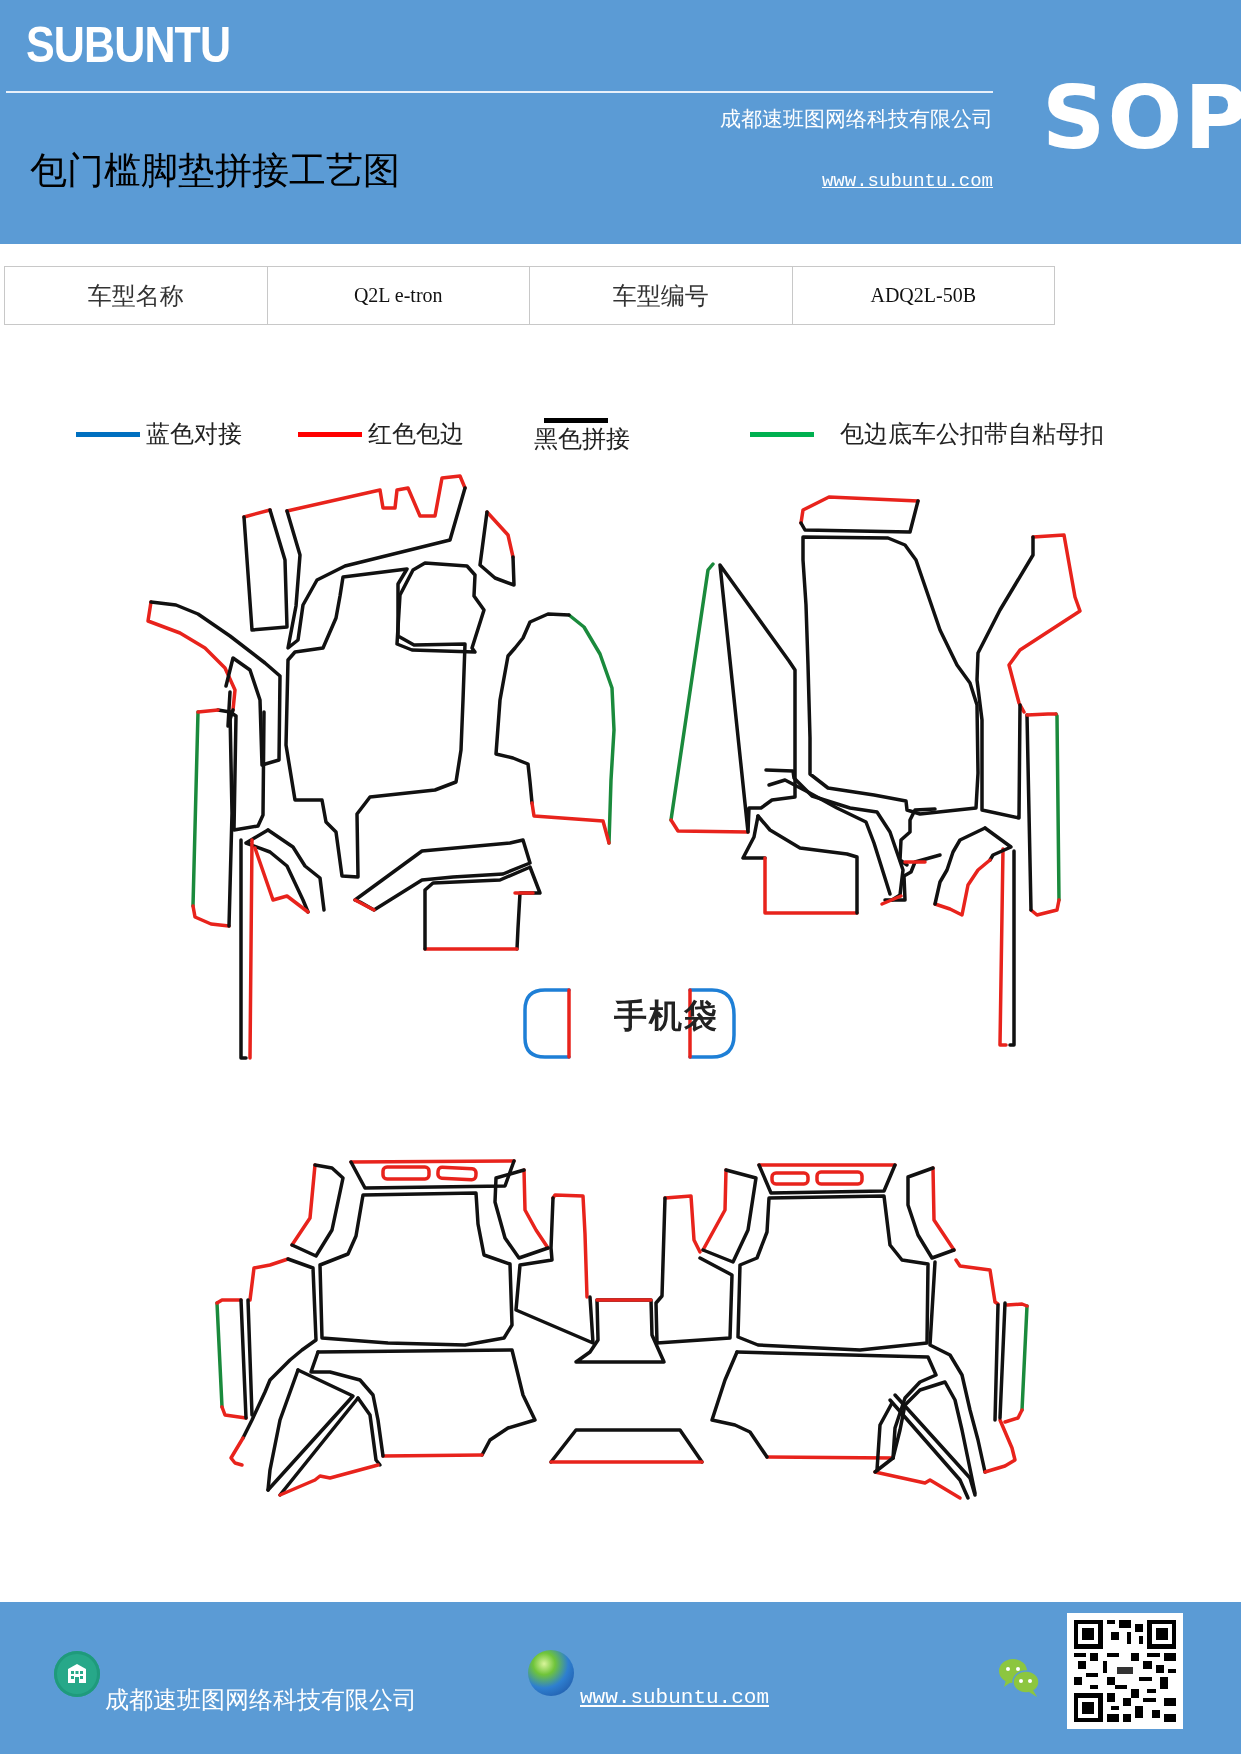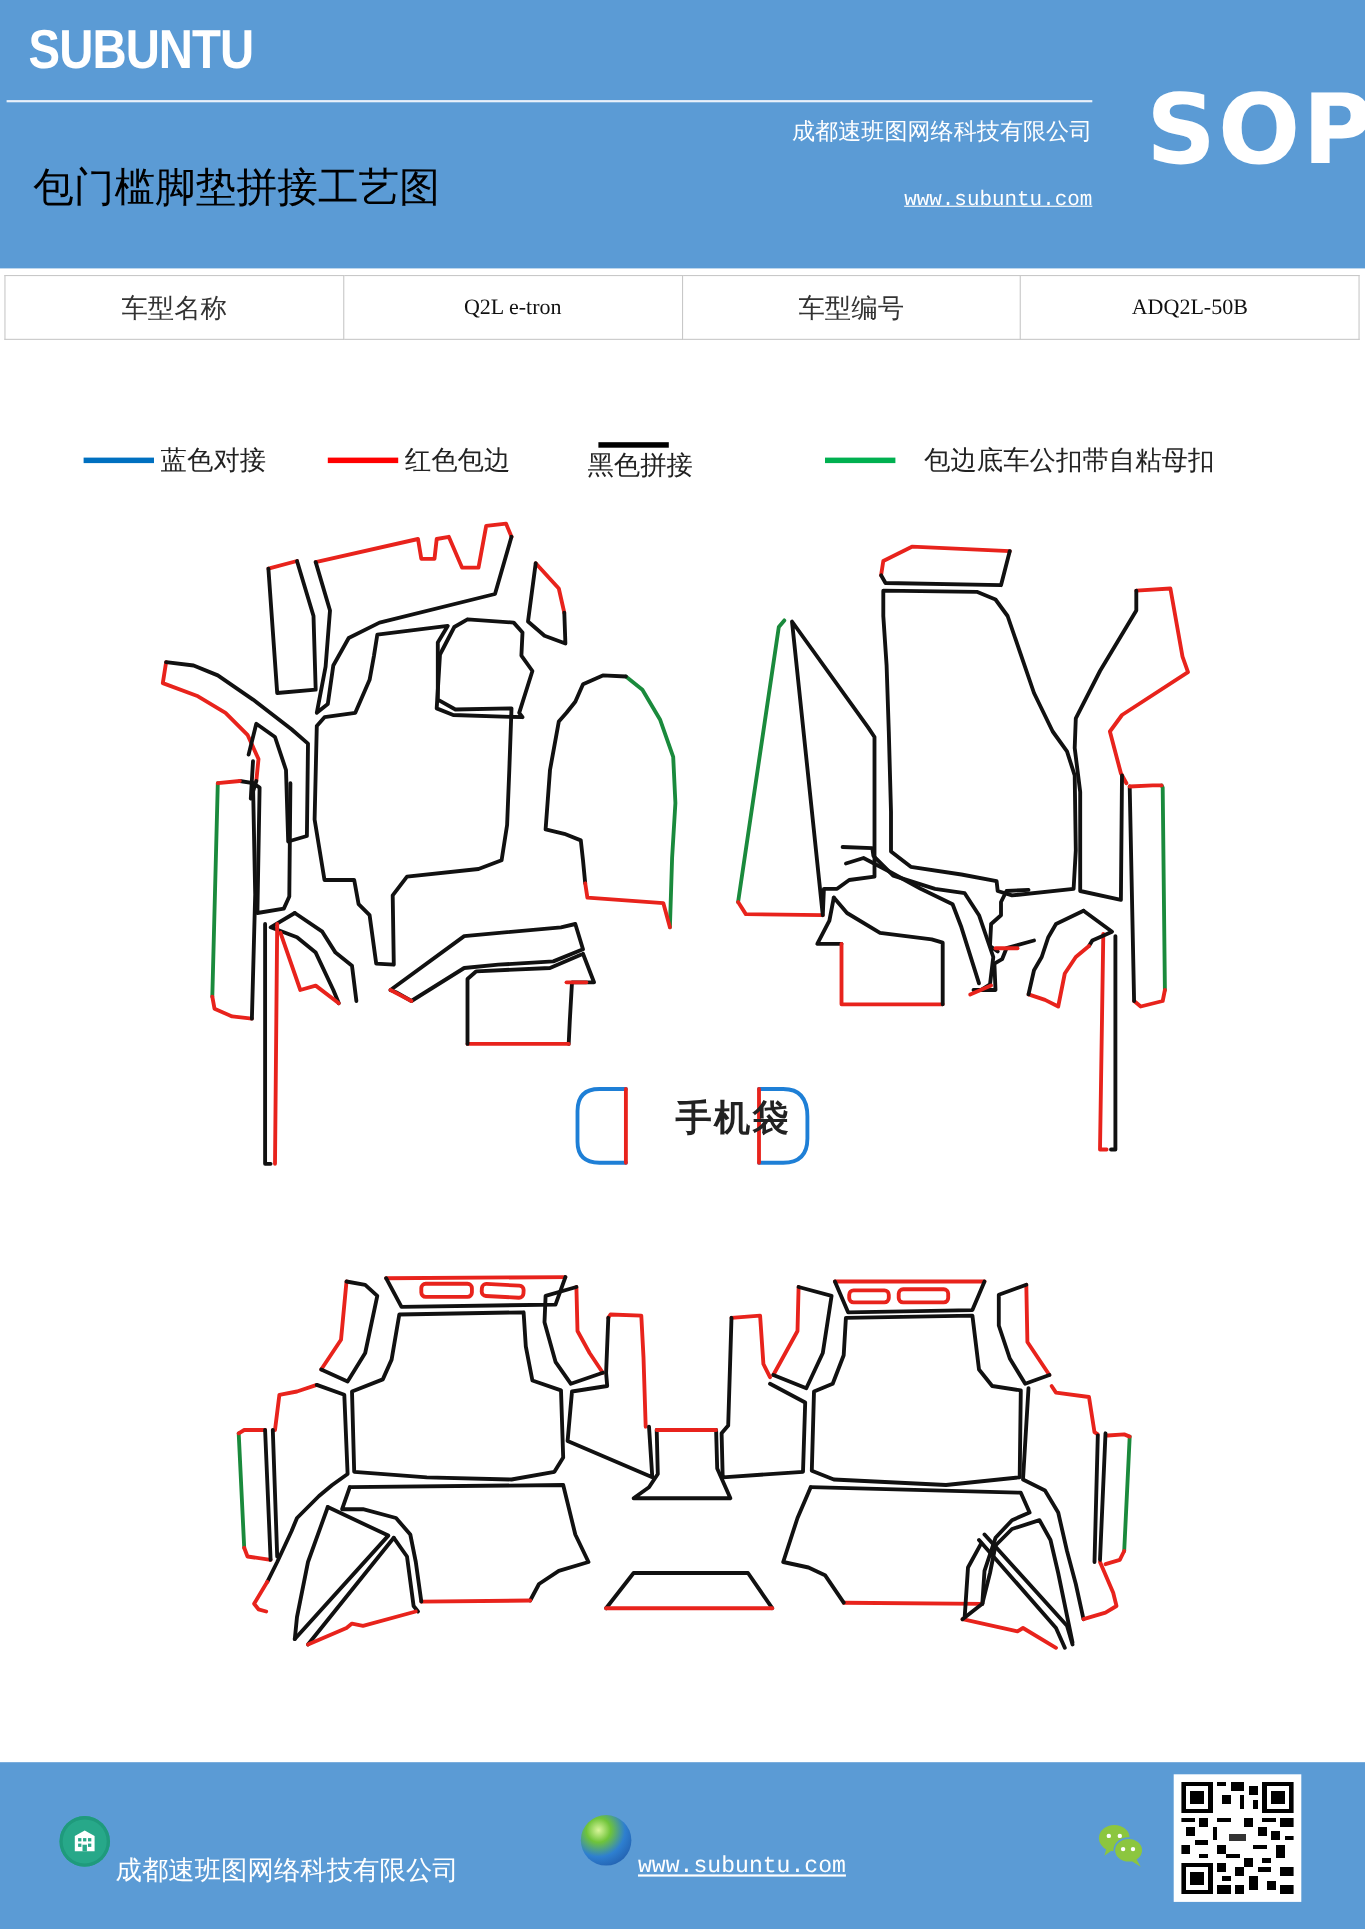--- a/index.html
+++ b/index.html
@@ -8,27 +8,27 @@
 
   .header { position: absolute; left: 0; top: 0; width: 1241px; height: 244px; background: #5b9bd5; }
   .brand { position: absolute; left: 26px; top: 16px; font-family: "Liberation Sans", "DejaVu Sans", sans-serif; font-weight: bold; font-size: 50px; color: #fff; letter-spacing: -1px; transform: scaleX(0.86); transform-origin: left top; }
   .hr-line { position: absolute; left: 6px; top: 91px; width: 987px; height: 2px; background: #e8f0fa; }
   .doc-title { position: absolute; left: 30px; top: 146px; font-size: 37px; color: #000000; font-family: "DejaVu Serif", serif; }
   .company-name { position: absolute; right: 248px; top: 105px; font-size: 21px; color: #fff; }
   .header-url { position: absolute; right: 248px; top: 170px; font-size: 19px; color: #fff; font-family: "Liberation Mono", "DejaVu Sans Mono", monospace; text-decoration: underline; }
   .header-email { position: absolute; right: 248px; top: 199px; font-size: 19px; color: #fff; font-family: "Liberation Mono", "DejaVu Sans Mono", monospace; margin-top: 47px; }
   .sop { position: absolute; left: 1042px; top: 66px; font-size: 88px; font-weight: bold; color: #fff; font-family: "DejaVu Sans", sans-serif; letter-spacing: 2px; }
 
-  .info-table { position: absolute; left: 4px; top: 250px; width: 1232px; border-collapse: collapse; }
+  .info-table { position: absolute; left: 4px; top: 266px; width: 1051px; border-collapse: collapse; }
   .info-table td { border: 1px solid #c8c8c8; height: 58px; text-align: center; vertical-align: middle; width: 25%; }
   .info-table td.lbl { font-size: 24px; color: #333; font-family: "DejaVu Serif", serif; }
   .info-table td.val { font-size: 20px; color: #111; font-family: Liberation Serif, serif; }
 
   .legend { position: absolute; top: 402px; left: 0; width: 1241px; height: 40px; }
-  .legend-item { position: absolute; top: 0; display: flex; align-items: center; }
+  .legend-item { position: absolute; top: 16px; display: flex; align-items: center; }
   .legend-swatch { width: 64px; height: 5px; margin-right: 6px; }
   .legend-label { font-size: 24px; color: #222; font-family: "DejaVu Serif", serif; }
 
   .diagram { position: absolute; left: 0; top: 440px; width: 1241px; height: 1150px; }
   .phone-label { position: absolute; left: 574px; top: 994px; font-size: 33px; font-weight: bold; color: #222; font-family: "DejaVu Sans", sans-serif; letter-spacing: 2px; margin-left: 40px; }
 
   .footer { position: absolute; left: 0; top: 1602px; width: 1241px; height: 152px; background: #5b9bd5; }
   .footer-company-icon { position: absolute; left: 54px; top: 49px; width: 46px; height: 46px; border-radius: 50%; background: #27a889; box-shadow: inset 0 0 0 3px #1f9a7c; }
   .footer-company { position: absolute; left: 105px; top: 82px; font-size: 24px; color: #fff; }
   .globe-icon { position: absolute; left: 528px; top: 48px; width: 46px; height: 46px; border-radius: 50%; background: radial-gradient(circle at 35% 30%, #d9f59a 0%, #6fc43a 25%, #2e7fd0 55%, #1b4c9a 100%); }

